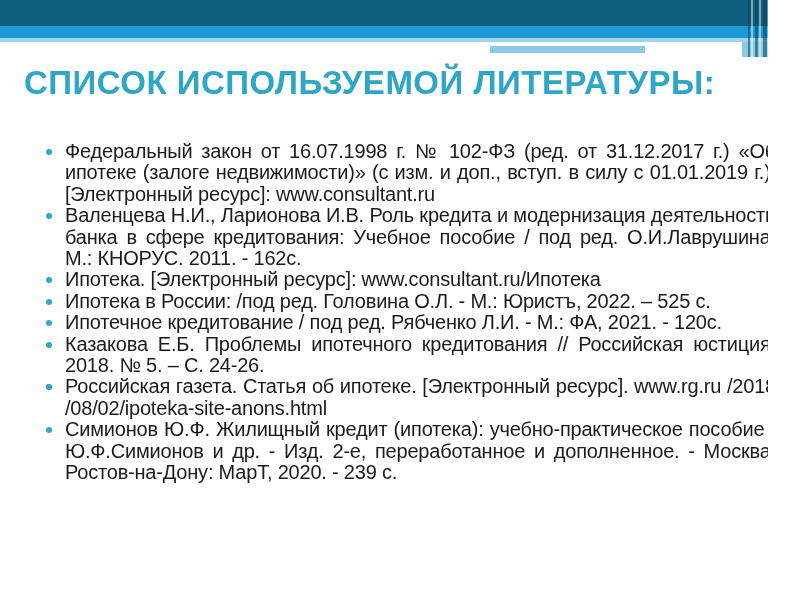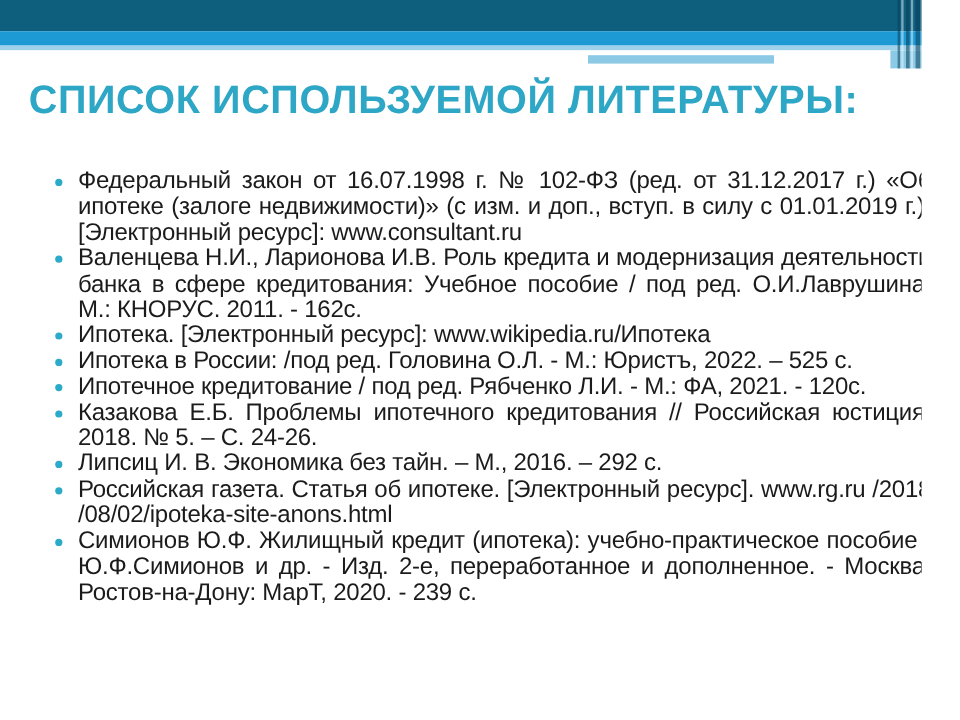--- a/index.html
+++ b/index.html
@@ -93,22 +93,22 @@
       <div class="stripe d3"></div>
       <div class="stripe l3"></div>
     </div>
   </div>
 
   <h1 class="title">СПИСОК ИСПОЛЬЗУЕМОЙ ЛИТЕРАТУРЫ:</h1>
 
   <ul class="refs">
       <li><span class="dot"></span><span>Федеральный закон от 16.07.1998 г. № 102-ФЗ (ред. от 31.12.2017 г.) «Об ипотеке (залоге недвижимости)» (с изм. и доп., вступ. в силу с 01.01.2019 г.). [Электронный ресурс]: www.consultant.ru</span></li>
       <li><span class="dot"></span><span>Валенцева Н.И., Ларионова И.В. Роль кредита и модернизация деятельности банка в сфере кредитования: Учебное пособие / под ред. О.И.Лаврушина. М.: КНОРУС. 2011. - 162с.</span></li>
-      <li><span class="dot"></span><span>Ипотека. [Электронный ресурс]: www.wikipedia.ru/Ипотека</span></li>
+      <li><span class="dot"></span><span>Ипотека. [Электронный ресурс]: www.consultant.ru/Ипотека</span></li>
       <li><span class="dot"></span><span>Ипотека в России: /под ред. Головина О.Л. - М.: Юристъ, 2022. – 525 с.</span></li>
       <li><span class="dot"></span><span>Ипотечное кредитование / под ред. Рябченко Л.И. - М.: ФА, 2021. - 120с.</span></li>
       <li><span class="dot"></span><span>Казакова Е.Б. Проблемы ипотечного кредитования // Российская юстиция. 2018. № 5. – С. 24-26.</span></li>
-      <li><span class="dot"></span><span>Липсиц И. В. Экономика без тайн. – М., 2016. – 292 с.</span></li>
+      <li><span class="dot"></span></li>
       <li><span class="dot"></span><span>Российская газета. Статья об ипотеке. [Электронный ресурс]. www.rg.ru /2018 /08/02/ipoteka-site-anons.html</span></li>
       <li><span class="dot"></span><span>Симионов Ю.Ф. Жилищный кредит (ипотека): учебно-практическое пособие / Ю.Ф.Симионов и др. - Изд. 2-е, переработанное и дополненное. - Москва; Ростов-на-Дону: МарТ, 2020. - 239 с.</span></li>
     </ul>
 
 </div>
 
 </body></html>

